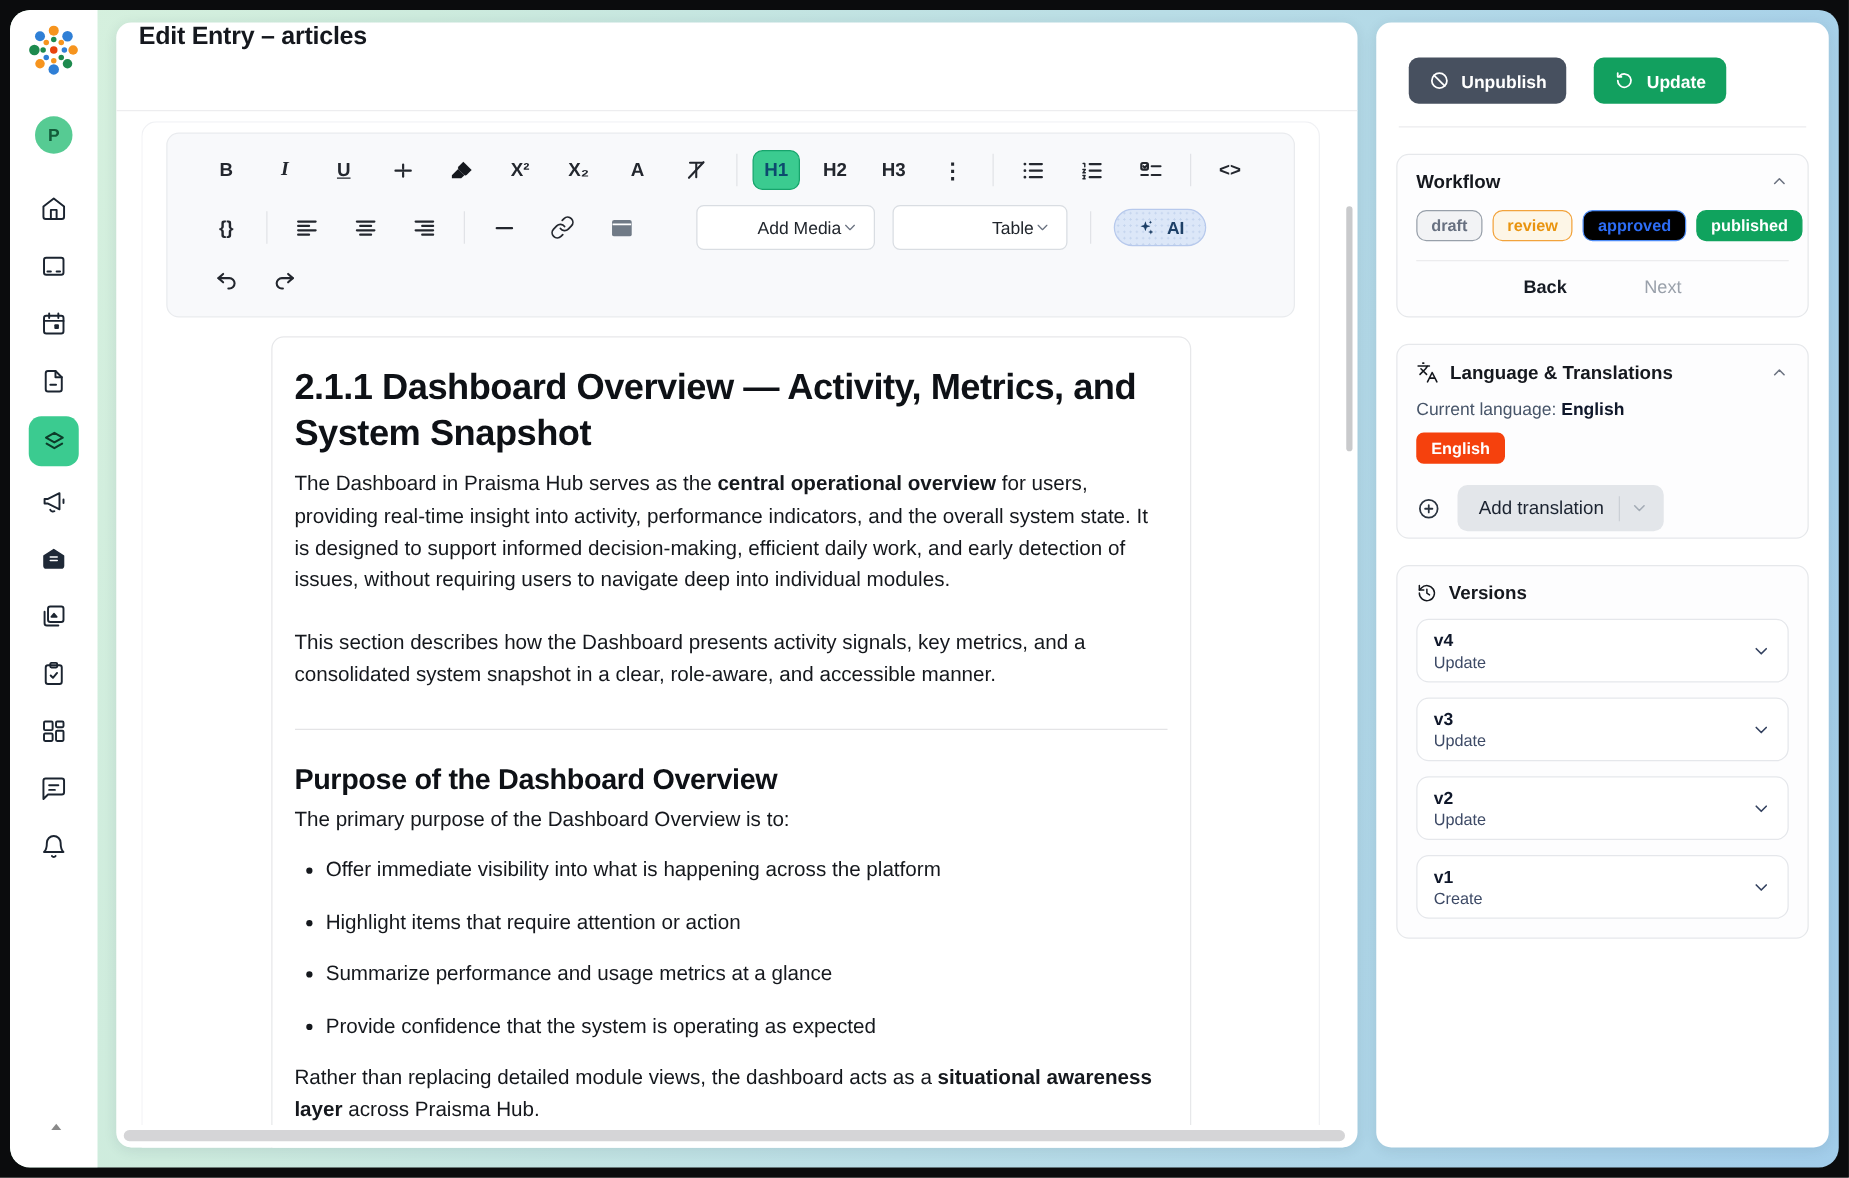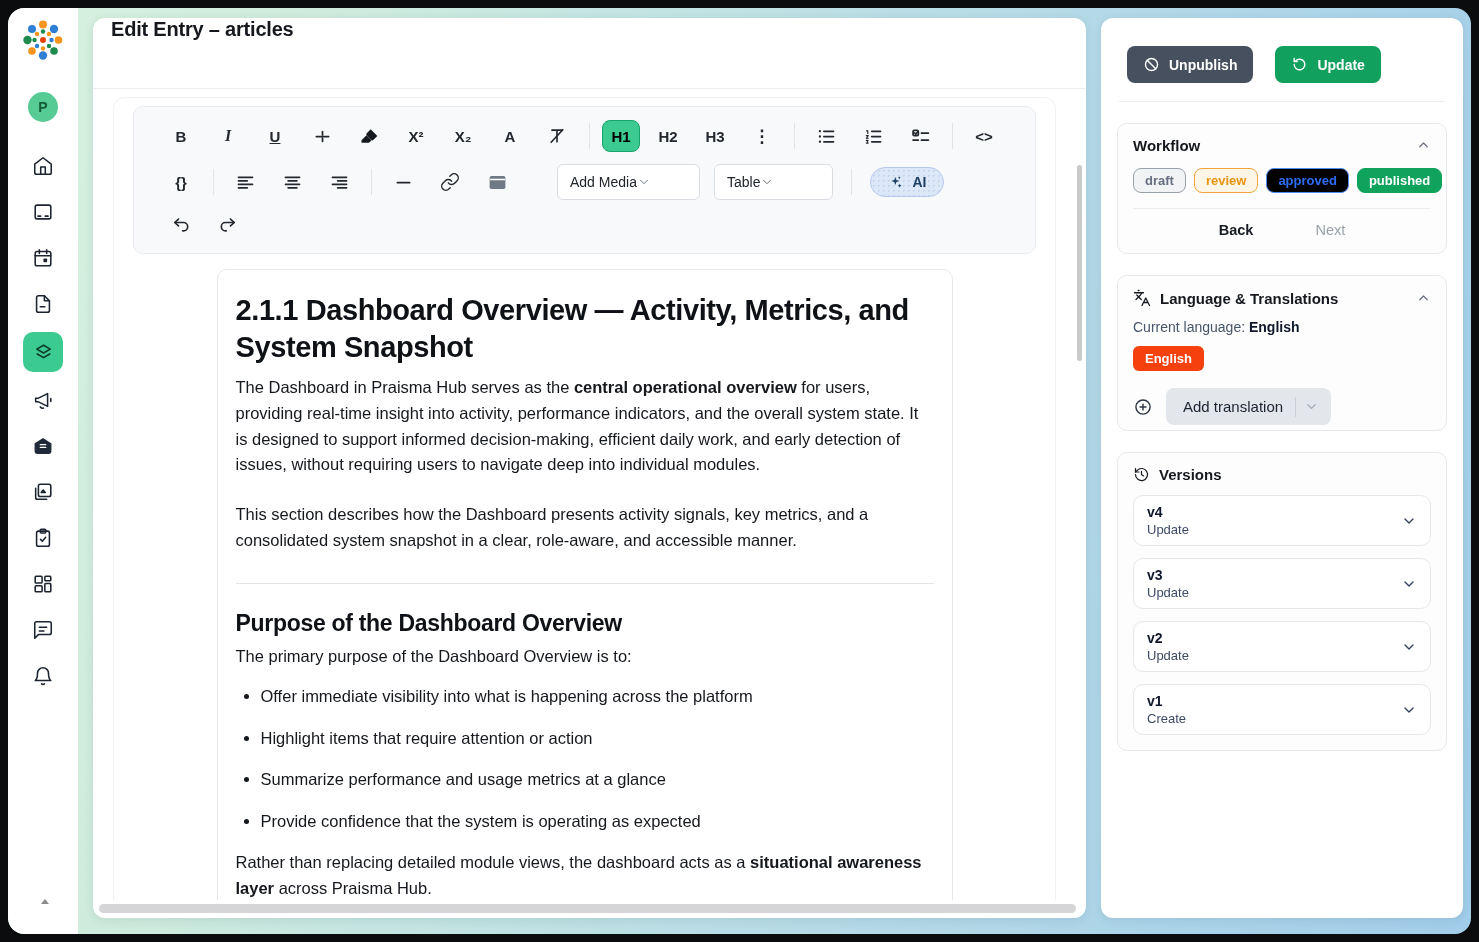--- a/index.html
+++ b/index.html
@@ -30,29 +30,29 @@
   .main-header { height:71px; border-bottom:1px solid #ededef; display:flex; padding-left:18px; }
   .page-title { font-size:20px; font-weight:bold; color:#15181e; letter-spacing:-.2px; }
   .editor-surface { margin:8px 20px 0; width:943px; height:845px; border:1px solid #f0f1f4;
     border-bottom:none; border-radius:12px 12px 0 0; background:#fff; }
 
   .toolbar { margin:8px auto 0; width:903px; background:#f8f9fb; border:1px solid #e9ebee;
     border-radius:10px; padding:6px 28px 8px; }
   .trow { display:flex; align-items:center; height:46px; }
   .tbtn { width:38px; height:32px; margin-right:9px; border-radius:8px; display:flex; align-items:center;
     justify-content:center; font-size:15px; font-weight:bold; color:#23272e; cursor:pointer; flex:none; }
-  .tbtn.active-h { background:#3bcb90; border:1.5px solid #17a46c; color:#000000; }
+  .tbtn.active-h { background:#3bcb90; border:1.5px solid #17a46c; color:#0c4a6e; }
   .tsep { width:1px; height:26px; background:#e1e3e7; margin:0 12px 0 4px; flex:none; }
   .tbtn.italic { font-style:italic; font-family:"Liberation Serif", serif; font-size:16px; }
   .tbtn.underline { text-decoration:underline; }
   .tbtn.dots { font-size:17px; }
   .dropdown { height:34px; background:#fff; border:1px solid #d9dde2; border-radius:6px; display:flex;
-    align-items:center; justify-content:flex-start; padding:17px 12px; font-size:14px; color:#20252c; cursor:pointer; flex:none; }
+    align-items:center; justify-content:flex-end; padding:17px 12px; font-size:14px; color:#20252c; cursor:pointer; flex:none; }
   .dd-media { width:143px; margin-left:32px; }
-  .dd-table { width:119px; margin-left:14px; }
+  .dd-table { width:140px; margin-left:14px; }
   .ai-pill { height:30px; width:74px; margin-left:4px; border-radius:15px; background:#dce7f8;
     border:1px solid #b7c9ec; background-image:radial-gradient(#c5d5ee 1px, transparent 1px); background-size:5px 5px;
     display:flex; align-items:center; justify-content:center; gap:9px; color:#1d3f66; font-size:14px; font-weight:bold; cursor:pointer; }
 
   .doc-card { margin:15px auto 0; width:736px; min-height:660px; border:1px solid #e7e8ea; border-radius:10px;
     background:#fff; padding:22px 18px 30px; }
   .doc-h1 { font-size:29px; line-height:1.26; font-weight:bold; color:#0e1116; letter-spacing:-.4px; }
   .doc-p { margin-top:16px; font-size:16.5px; line-height:1.56; color:#15181d; }
   .doc-hr { border:none; border-top:1px solid #e4e4e6; margin:30px 0 26px; }
   .doc-h2 { font-size:23px; font-weight:bold; color:#0e1116; letter-spacing:-.3px; }

